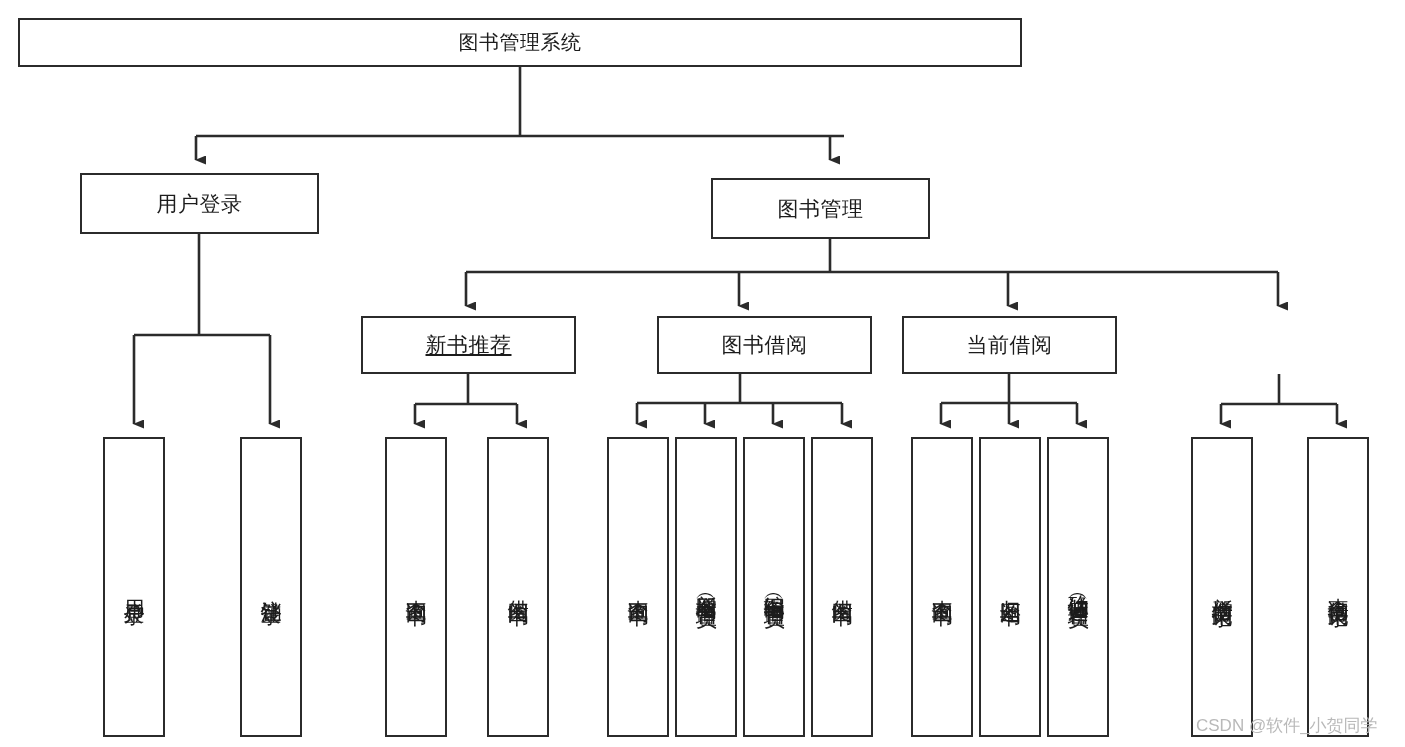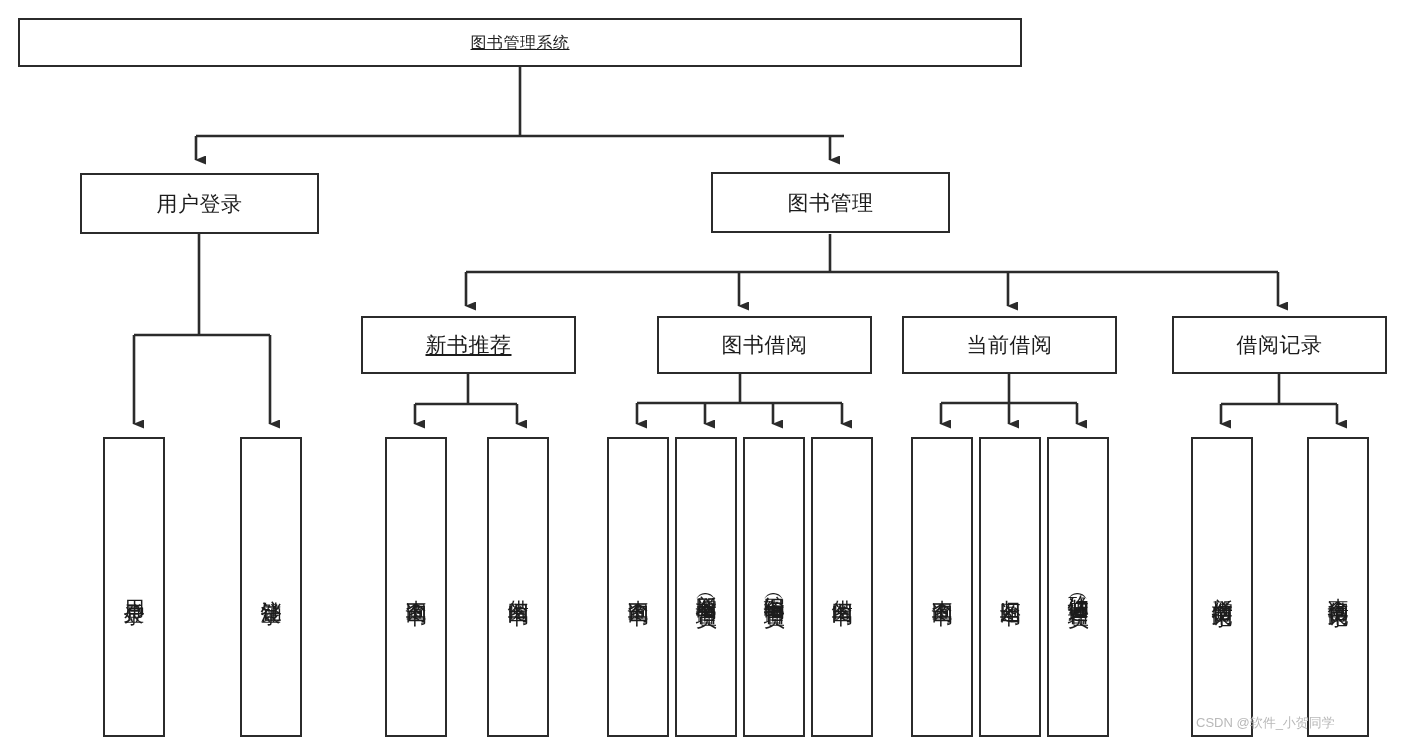--- a/index.html
+++ b/index.html
@@ -40,41 +40,40 @@
     display: block;
     text-align: center;
     line-height: 1.22;
     letter-spacing: 0.5px;
     white-space: nowrap;
   }
   .node.horizontal .node-label {
     font-size: 21px;
   }
   .node.root .node-label {
-    font-size: 16px;
-    text-decoration: underline;
+    font-size: 20px;
   }
   .node.vertical {
     align-items: center;
     justify-content: center;
     padding: 4px 0;
   }
   .node.vertical .node-label {
     writing-mode: vertical-rl;
     text-orientation: upright;
     font-size: 21px;
     line-height: 1.26;
     letter-spacing: 2px;
     white-space: normal;
     max-height: 280px;
   }
   .watermark {
     position: absolute;
     color: #b9b9b9;
-    font-size: 13px;
+    font-size: 17px;
     white-space: nowrap;
     z-index: 3;
     font-family: "Liberation Sans", "DejaVu Sans", sans-serif;
   }
 </style>
 </head>
 <body>
 
 <div id="diagram-root">
 
@@ -130,39 +129,36 @@
   </svg>
 
   <div class="node root horizontal" style="left:18px; top:18px; width:1004px; height:49px;">
     <span class="node-label">图书管理系统</span>
   </div>
 
   <div class="node horizontal" style="left:80px; top:173px; width:239px; height:61px;">
     <span class="node-label">用户登录</span>
   </div>
 
-  <div class="node horizontal" style="left:711px; top:172px; width:239px; height:61px;">
+  <div class="node horizontal" style="left:711px; top:178px; width:219px; height:61px;">
     <span class="node-label">图书管理</span>
   </div>
 
   <div class="node horizontal" style="left:361px; top:316px; width:215px; height:58px;text-decoration:underline;">
     <span class="node-label">新书推荐</span>
   </div>
 
   <div class="node horizontal" style="left:633px; top:316px; width:215px; height:58px;margin-left:24px;">
     <span class="node-label">图书借阅</span>
   </div>
 
   <div class="node horizontal" style="left:902px; top:316px; width:215px; height:58px;">
     <span class="node-label">当前借阅</span>
   </div>
 
-  <div class="node horizontal" style="left:1172px; top:316px; width:215px; height:58px;">
-    <span class="node-label">借阅记录</span>
-  </div>
 
   <div class="node vertical" style="left:103px; top:437px; width:62px; height:300px;">
     <span class="node-label">用户登录</span>
   </div>
 
   <div class="node vertical" style="left:240px; top:437px; width:62px; height:300px;">
     <span class="node-label">注销登录</span>
   </div>
 
   <div class="node vertical" style="left:385px; top:437px; width:62px; height:300px;">

